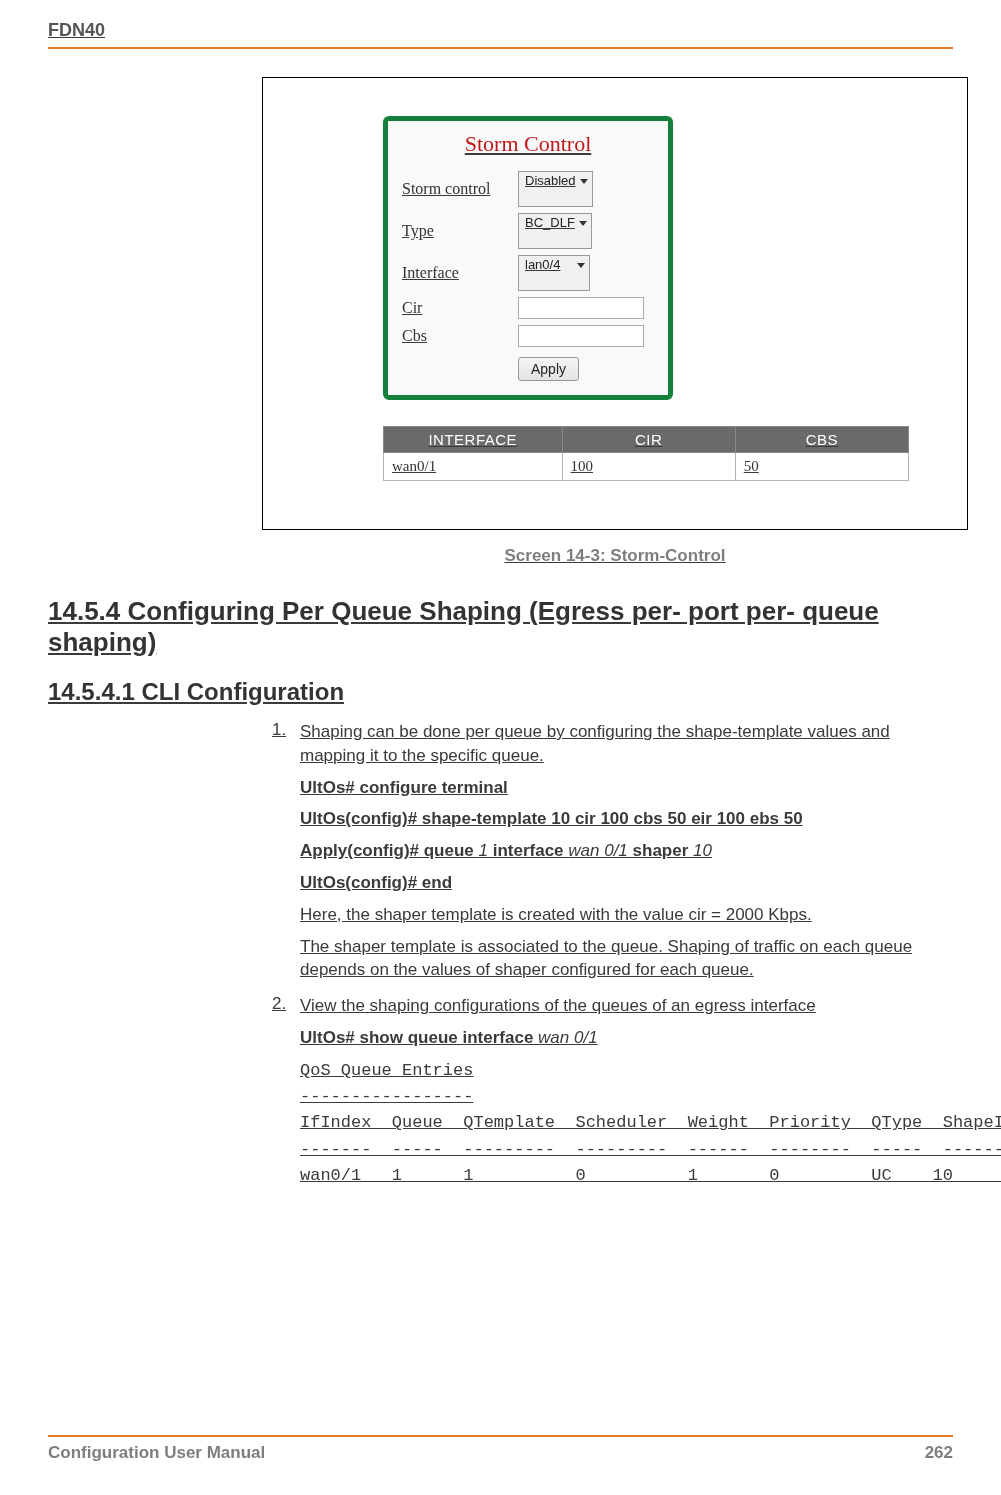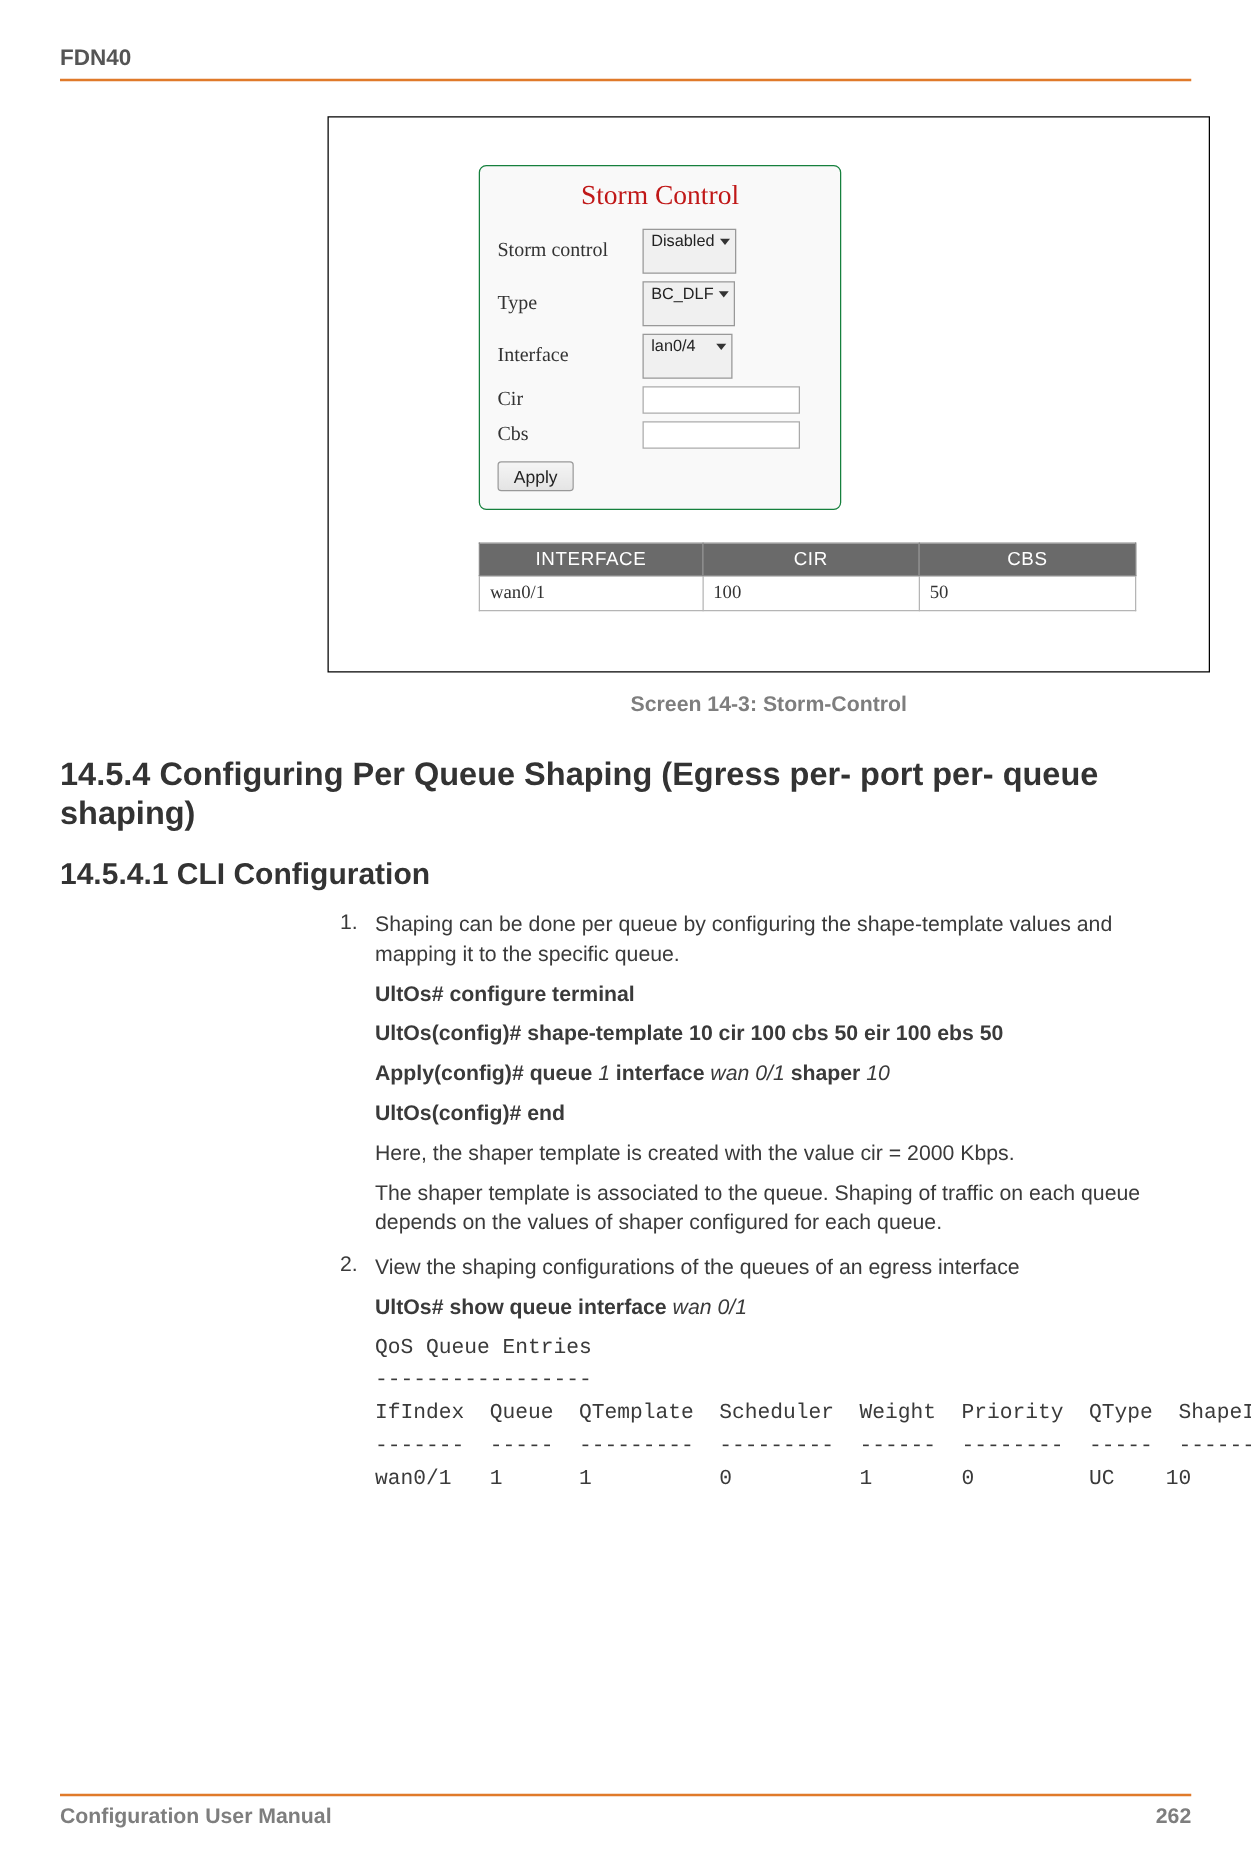--- a/index.html
+++ b/index.html
@@ -5,21 +5,22 @@
   * { box-sizing: border-box; margin: 0; padding: 0; }
   body {
     font-family: Arial, Helvetica, sans-serif;
     width: 1001px;
     height: 1495px;
     background: #fff;
     position: relative;
     color: #3a3a3a;
   }
   .page {
-    padding: 36px 48px 0 48px;
+    padding: 20px 48px 0 48px;
+    text-decoration: underline;
   }
   .header-title {
     font-size: 18px;
     font-weight: bold;
     color: #555;
   }
   .orange-rule {
     height: 2px;
     background: #e07a2a;
     margin-top: 6px;
@@ -29,21 +30,21 @@
     margin-left: 214px;
     width: 706px;
   }
   .screenshot-box {
     border: 1px solid #000;
     background: #fff;
     padding: 38px 30px 48px 120px;
     position: relative;
   }
   .panel {
-    border: 1px solid #15803d;
+    border: 5px solid #15803d;
     background: #f9f9f9;
     border-radius: 6px;
     width: 290px;
     padding: 10px 14px 14px 14px;
   }
   .panel-title {
     text-align: center;
     color: #c01818;
     font-family: Georgia, 'Times New Roman', serif;
     font-size: 22px;
@@ -81,20 +82,21 @@
     height: 22px;
     width: 126px;
   }
   .apply-btn {
     background: linear-gradient(#f5f5f5,#e4e4e4);
     border: 1px solid #999;
     border-radius: 3px;
     padding: 3px 12px;
     font-size: 14px;
     color: #222;
+    margin-left: 116px;
     margin-top: 4px;
   }
   .table {
     margin-top: 26px;
     border: 1px solid #b5b5b5;
     border-collapse: collapse;
     width: 526px;
     font-size: 15px;
   }
   .table th {

